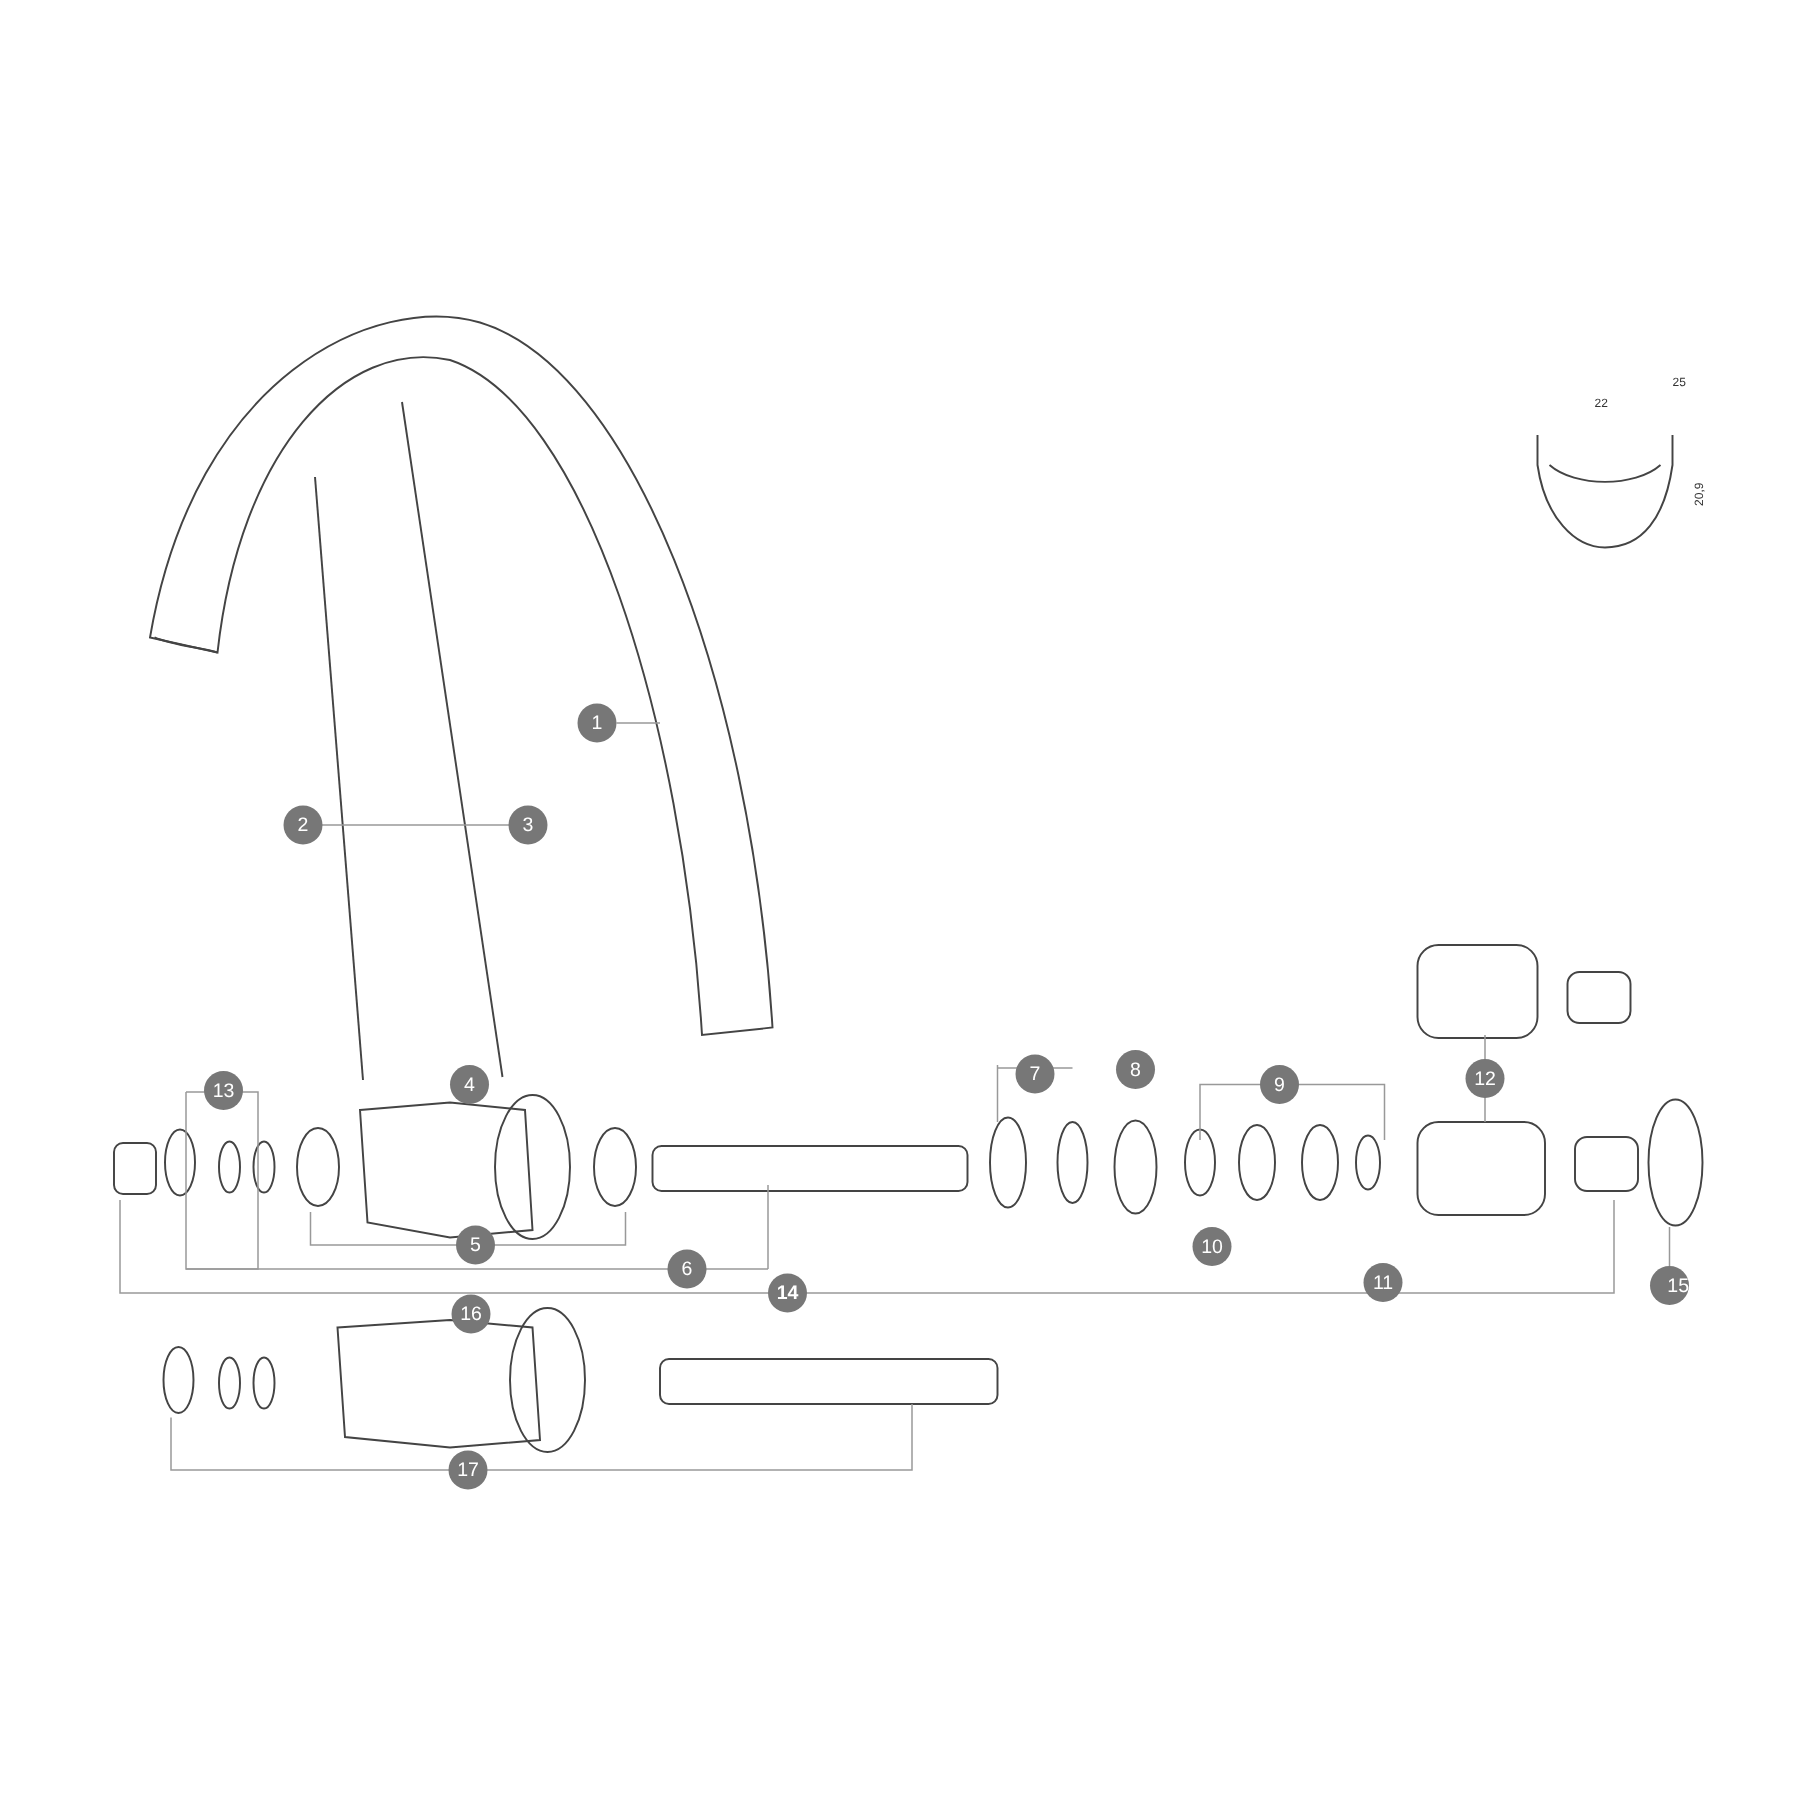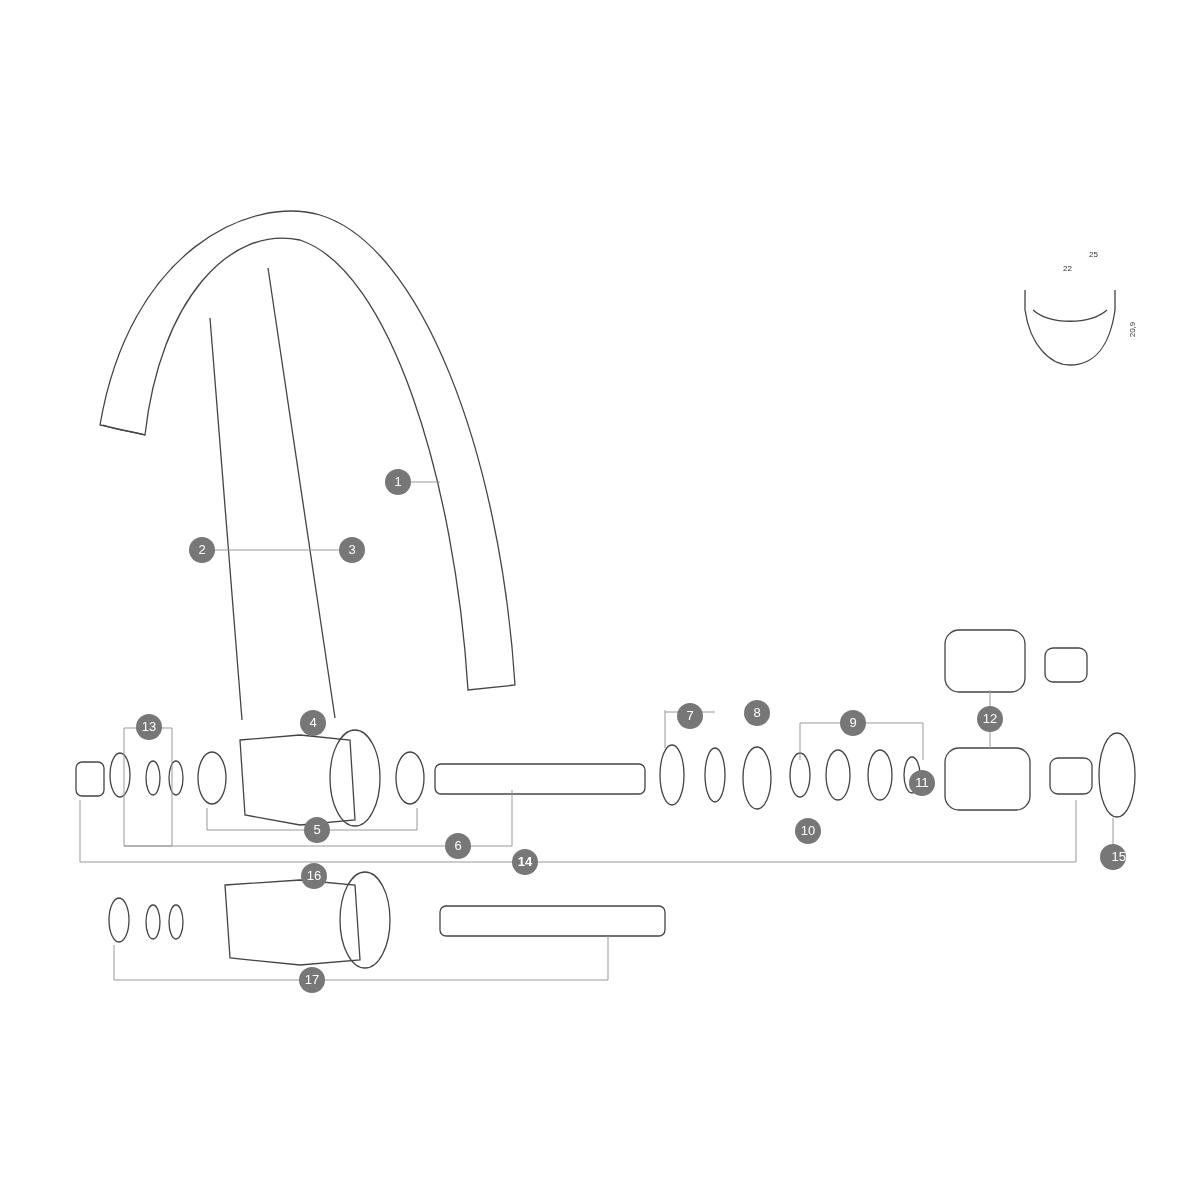--- a/index.html
+++ b/index.html
@@ -68,35 +68,35 @@
     <polyline points="207,808 207,830 417,830 417,808"></polyline>
     <polyline points="665,710 665,748 M715 710 L715 748"></polyline>
     <line x1="665" y1="712" x2="715" y2="712"></line>
     <polyline points="800,760 800,723 923,723 923,760"></polyline>
     <line x1="990" y1="690" x2="990" y2="748"></line>
     <line x1="1113" y1="818" x2="1113" y2="844"></line>
     <polyline points="114,945 114,980 608,980 608,936"></polyline>
   </g>
 </svg>
 
-<div class="dim" style="left:1089px;top:250px">25</div>
+<div class="dim" style="left:1115px;top:250px">25</div>
 <div class="dim" style="left:1063px;top:264px">22</div>
 <div class="dim" style="left:1125px;top:325px;transform:rotate(-90deg)">20,9</div>
 
 <div id="callouts">
     <div class="callout" style="left: 398px; top: 482px;">1</div>
     <div class="callout" style="left: 202px; top: 550px;">2</div>
     <div class="callout" style="left: 352px; top: 550px;">3</div>
     <div class="callout" style="left: 313px; top: 723px;">4</div>
     <div class="callout" style="left: 317px; top: 830px;">5</div>
     <div class="callout" style="left: 458px; top: 846px;">6</div>
     <div class="callout" style="left: 690px; top: 716px;">7</div>
     <div class="callout" style="left: 757px; top: 713px;">8</div>
     <div class="callout" style="left: 853px; top: 723px;">9</div>
     <div class="callout" style="left: 808px; top: 831px; text-align: center;">10</div>
-    <div class="callout" style="left: 922px; top: 783px;">11</div>
+    <div class="callout" style="left: 922px; top: 855px;">11</div>
     <div class="callout" style="left: 990px; top: 719px;">12</div>
     <div class="callout" style="left: 149px; top: 727px;">13</div>
     <div class="callout" style="left: 525px; top: 862px; font-weight: bold;">14</div>
     <div class="callout" style="left: 1113px; top: 857px; text-align: right;">15</div>
     <div class="callout" style="left: 314px; top: 876px;">16</div>
     <div class="callout" style="left: 312px; top: 980px;">17</div>
   </div>
 
 </body></html>

